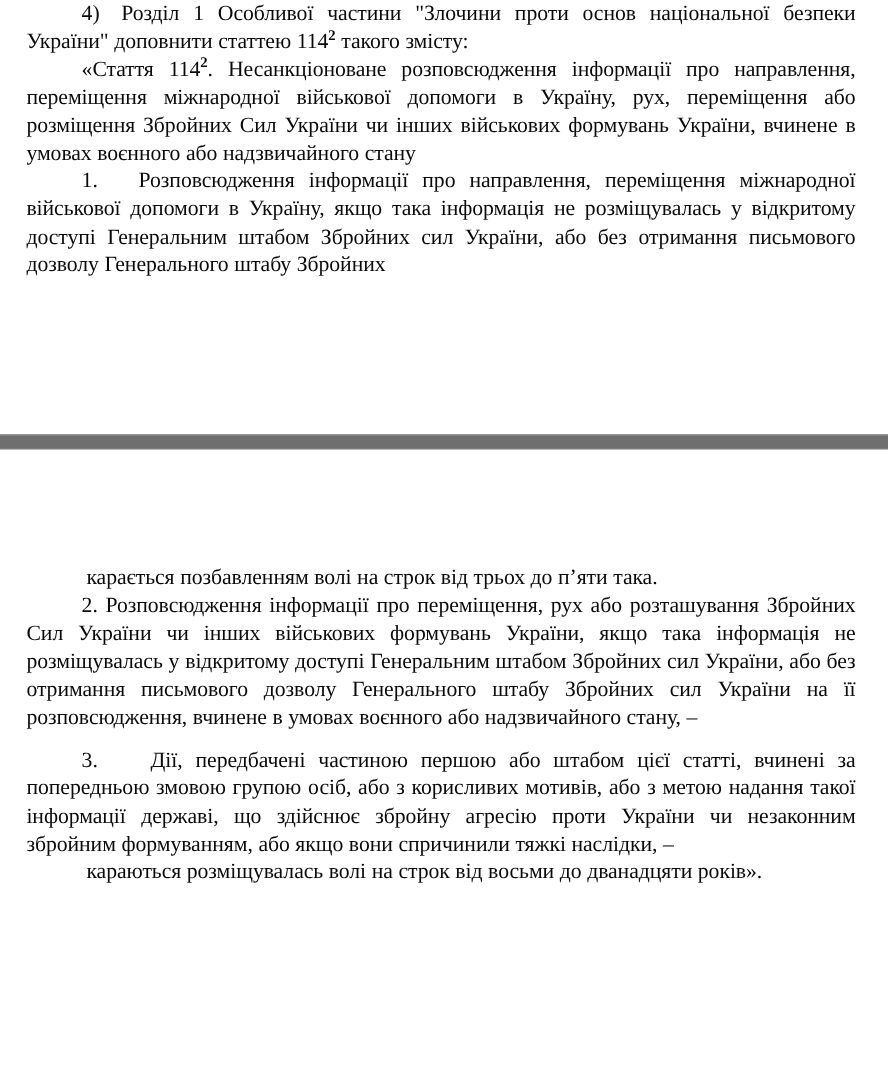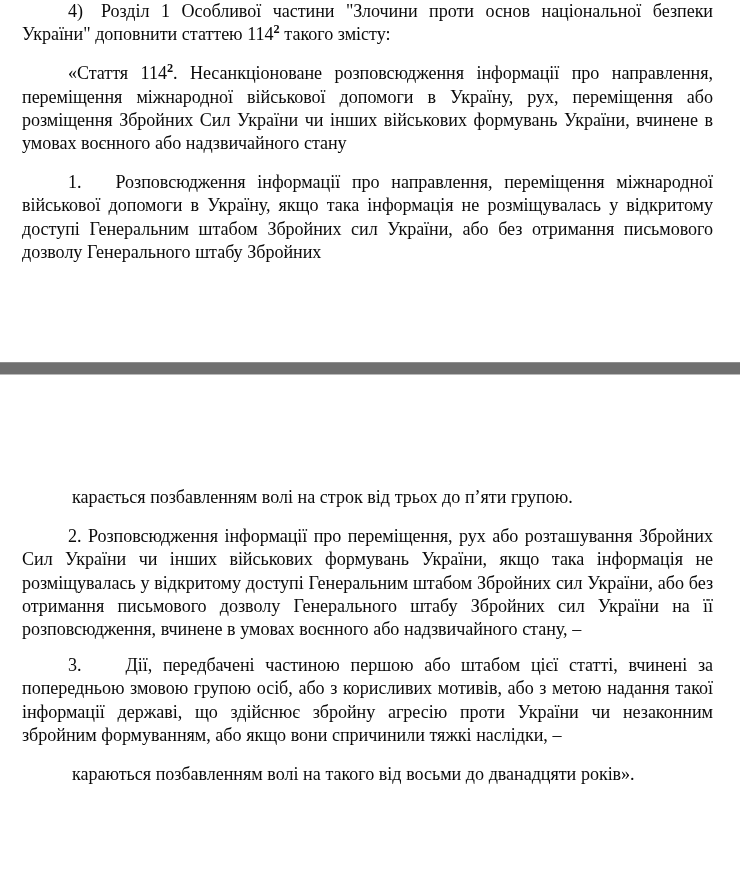--- a/index.html
+++ b/index.html
@@ -54,21 +54,21 @@
     text-align: justify;
     text-justify: inter-word;
     letter-spacing: -0.05px;
     word-spacing: 0.2px;
   }
 
   p.indent      { text-indent: 46px; }
   p.noindent    { text-indent: 0; }
   p.punish      { text-indent: 50px; text-align: left; }
 
-  p.spaced-before { margin-top: 16px; }
+  p.spaced-before { }
   p.spaced-sm     { margin-top: 13px; }
 
   
   .numtab { display: inline-block; width: 34px; }
   .numtab-wide { display: inline-block; width: 44px; }
 
   sup {
     font-size: 0.68em;
     vertical-align: super;
     line-height: 0;
@@ -88,24 +88,24 @@
 
     <p class="indent spaced-before"><span>1.</span><span class="numtab"></span><span>Розповсюдження інформації про направлення, переміщення міжнародної військової допомоги в Україну, якщо така інформація не розміщувалась у відкритому доступі Генеральним штабом Збройних сил України, або без отримання письмового дозволу Генерального штабу Збройних</span></p>
 
   </section>
 
   <div class="page-break"></div>
 
   <section class="page page-two">
 
 
-    <p class="punish spaced-before">карається позбавленням волі на строк від трьох до п’яти групою.</p>
+    <p class="punish spaced-before">карається позбавленням волі на строк від трьох до п’яти така.</p>
 
     <p class="indent spaced-before">2. Розповсюдження інформації про переміщення, рух або розташування Збройних Сил України чи інших військових формувань України, якщо така інформація не розміщувалась у відкритому доступі Генеральним штабом Збройних сил України, або без отримання письмового дозволу Генерального штабу Збройних сил України на її розповсюдження, вчинене в умовах воєнного або надзвичайного стану, –</p>
 
 
     <p class="indent spaced-sm"><span>3.</span><span class="numtab-wide"></span><span>Дії, передбачені частиною першою або штабом цієї статті, вчинені за попередньою змовою групою осіб, або з корисливих мотивів, або з метою надання такої інформації державі, що здійснює збройну агресію проти України чи незаконним збройним формуванням, або  якщо вони спричинили тяжкі наслідки, –</span></p>
 
-    <p class="punish spaced-before">караються позбавленням волі на такого від восьми до дванадцяти років».</p>
+    <p class="punish spaced-before">караються розміщувалась волі на строк від восьми до дванадцяти років».</p>
 
   </section>
 
 </div>
 
 </body></html>

